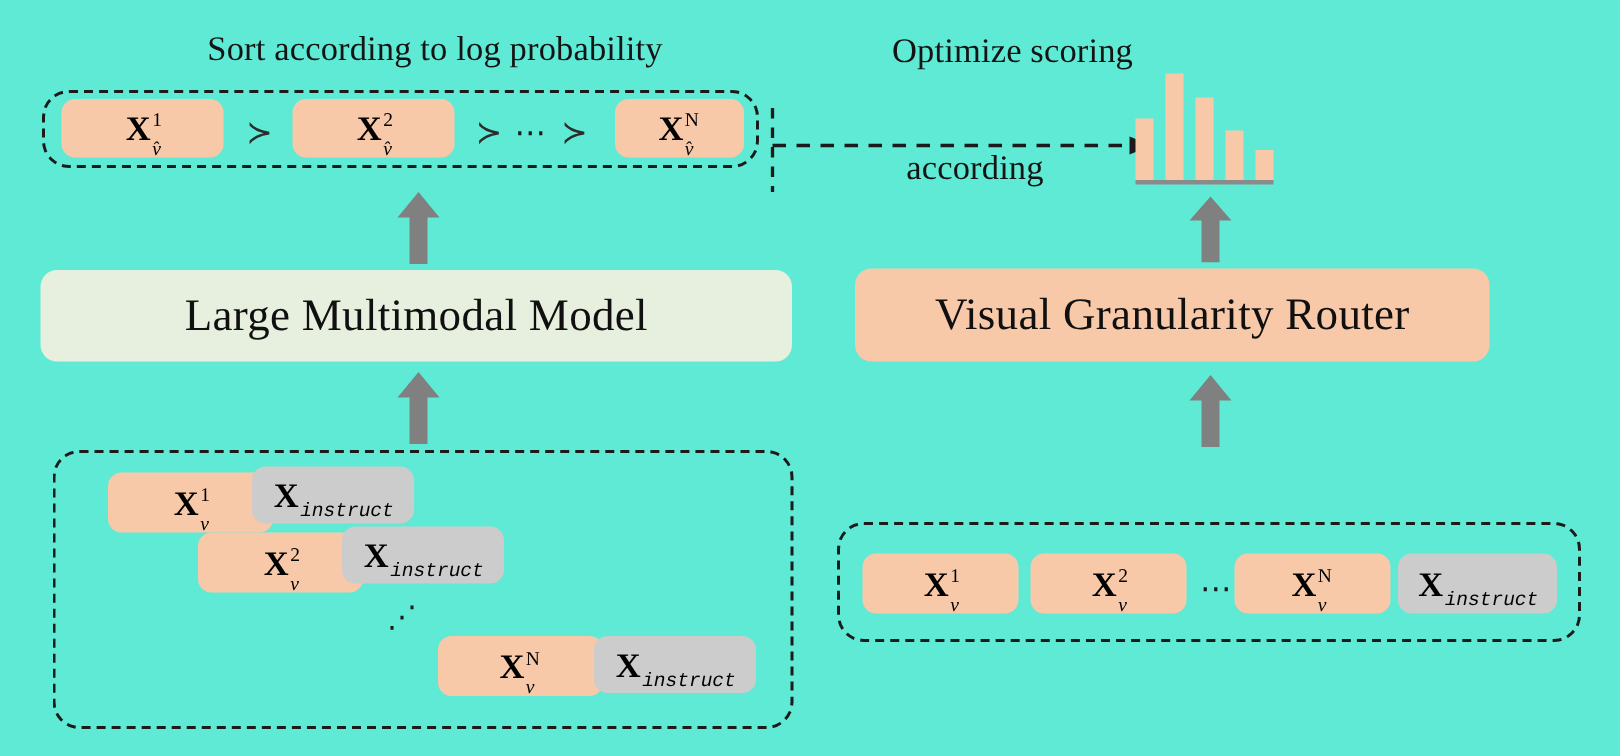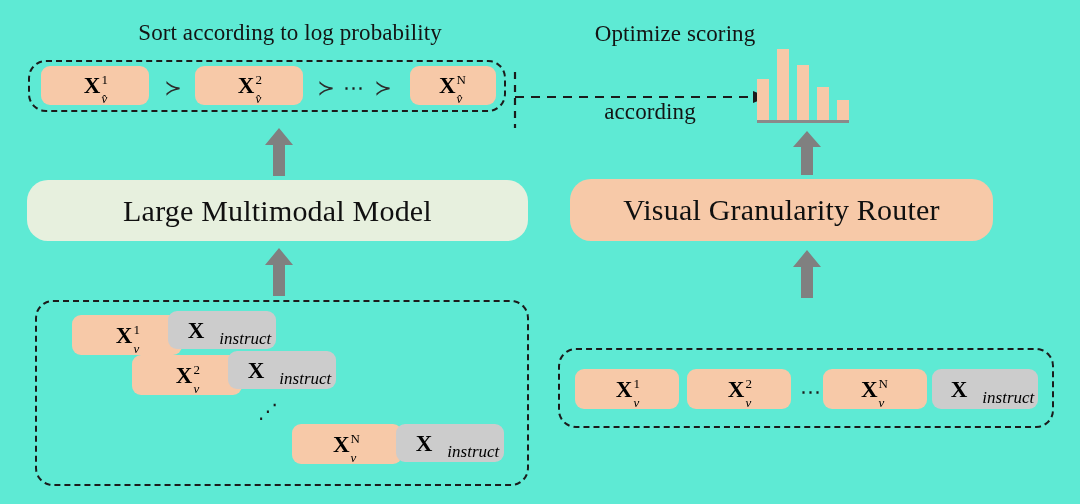--- a/index.html
+++ b/index.html
@@ -55,26 +55,27 @@
   
   .mvar {
     display: inline-block;
     position: relative;
     font-weight: bold;
     font-size: 23px;
     line-height: 1;
     white-space: nowrap;
   }
   .mvar .sub-wide {
-    font-size: 17px;
+    font-size: 13px;
     font-weight: normal;
     font-style: italic;
     position: relative;
     top: 6px;
-    left: 15px;
+    left: 1px;
+    font-family: Liberation Mono, monospace;
   }
   .mvar .stack {
     display: inline-block;
     position: relative;
     width: 0;
     vertical-align: baseline;
   }
   .mvar .stack .sup2 {
     position: absolute;
     left: 1px;
@@ -111,21 +112,21 @@
   .dots-diag {
     color: #1a1a1a;
     font-size: 20px;
     font-family: "DejaVu Sans", sans-serif;
     line-height: 1;
   }
 
   
   .module {
     box-sizing: border-box;
-    border-radius: 21px;
+    border-radius: 11px;
     display: flex;
     align-items: center;
     justify-content: center;
     font-family: "Liberation Serif", "DejaVu Serif", serif;
     font-size: 30px;
     color: #101010;
     letter-spacing: .2px;
   }
   .module-green { background: #e7f0de; }
   .module-peach { background: #f7c9a8; }

